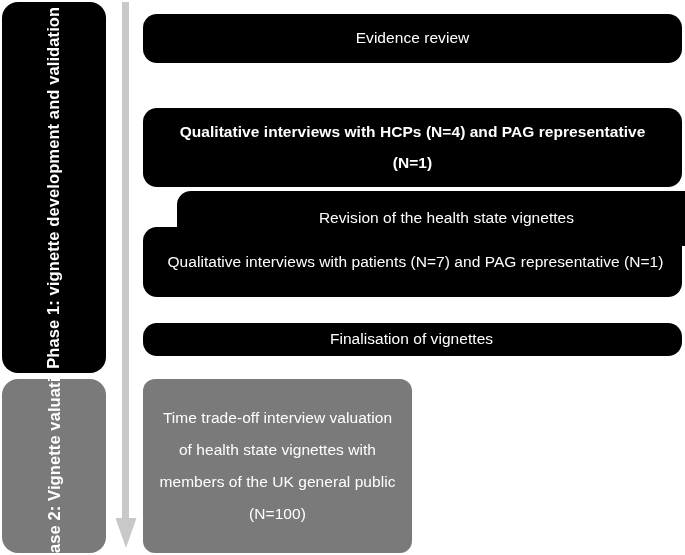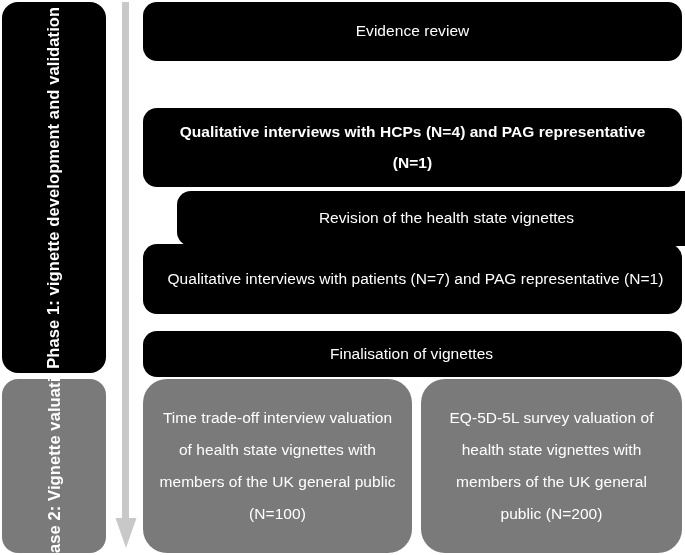--- a/index.html
+++ b/index.html
@@ -76,33 +76,33 @@
     padding: 4px 16px;
     color: #ffffff;
     background: #000000;
     text-align: center;
     font-size: 15.5px;
     font-weight: 400;
     line-height: 1.95;
     letter-spacing: .05px;
   }
 
-  #step-1 { top: 2px;   height: 59px; }
+  #step-1 { top: 14px;   height: 49px; }
   #step-2 { top: 55px;  height: 49px; }
   #step-3 { top: 108px; height: 79px; font-weight: bold; }
   #step-4 { top: 191px; height: 55px; margin-left: 34px; }
-  #step-5 { top: 244px; height: 70px; padding-left: 22px; }
-  #step-6 { top: 331px; height: 46px; padding-left: 14px; }
+  #step-5 { top: 227px; height: 70px; padding-left: 22px; }
+  #step-6 { top: 323px; height: 33px; padding-left: 14px; }
 
   
   .valuation-box {
     position: absolute;
     top: 379px;
     height: 174px;
-    border-radius: 24px;
+    border-radius: 12px;
     box-sizing: border-box;
     background: #7a7a7a;
     color: #ffffff;
     display: flex;
     align-items: center;
     justify-content: center;
     text-align: center;
     padding: 6px 14px;
     font-size: 15.5px;
     font-weight: 400;
@@ -148,17 +148,14 @@
   </div>
 
   <div class="step-box" id="step-6">
     <span>Finalisation of vignettes</span>
   </div>
 
   <div class="valuation-box" id="valuation-tto">
     <span>Time trade-off interview valuation of health state vignettes with members of the UK general public (N=100)</span>
   </div>
 
-  <div class="valuation-box" id="valuation-eq5d">
-    <span>EQ-5D-5L survey valuation of health state vignettes with members of the UK general public (N=200)</span>
-  </div>
 
 </div>
 
 </body></html>

